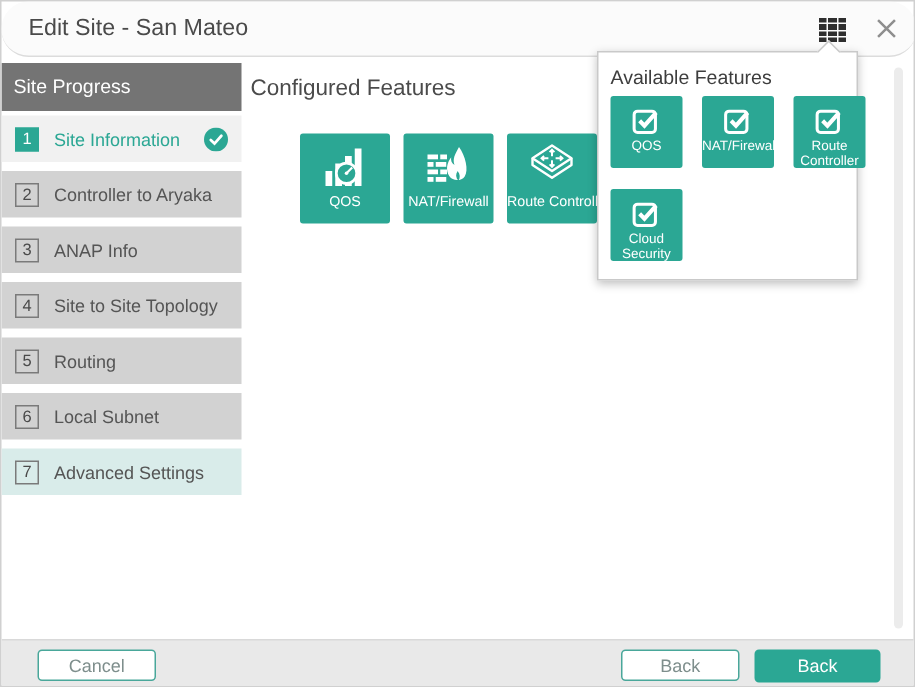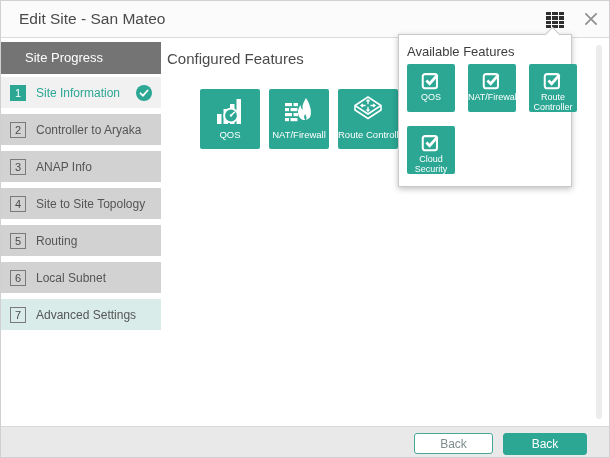--- a/index.html
+++ b/index.html
@@ -2,33 +2,33 @@
 <html><head>
 <meta charset="utf-8">
 <style>
   * { margin:0; padding:0; box-sizing:border-box; }
   body { font-family:"Liberation Sans", sans-serif; background:#fff; }
   .stage { position:relative; width:610px; height:458px; background:#fff; overflow:hidden;
            border:1px solid #d0d0d0; }
 
   
   .titlebar { position:absolute; left:0; top:0; width:610px; height:37px;
-              background:#fbfbfb; border-bottom:1px solid #dcdcdc; }
+              background:#fbfbfb; border-bottom:1px solid #dcdcdc;border-radius:18px; }
   .title { position:absolute; left:18px; top:9px; font-size:15.5px; color:#4a4a4a; }
   .grid-btn { position:absolute; left:542px; top:7px; width:24px; height:24px;
               display:flex; align-items:center; justify-content:center; cursor:pointer; }
   .grid-icon { width:19px; height:16px; display:grid;
                grid-template-columns:repeat(3,1fr); grid-template-rows:repeat(4,1fr); gap:1px; }
   .grid-icon span { background:#2e2e2e; }
   .close-btn { position:absolute; left:581px; top:9px; width:18px; height:18px; cursor:pointer; }
 
   
   .side-header { position:absolute; left:0; top:41px; width:160px; height:32px;
                  background:#747474; color:#fff; font-size:13px; line-height:32px;
-                 padding-left:24px; }
+                 padding-left:8px; }
   .step { position:absolute; left:0; width:160px; height:31px; background:#d2d2d2;
           display:flex; align-items:center; padding:0 9px; cursor:pointer; }
   .step .badge { width:16px; height:16px; border:1px solid #7a7a7a; color:#4a4a4a;
                  font-size:11px; display:flex; align-items:center; justify-content:center;
                  flex:0 0 16px; background:transparent; }
   .step .lbl { font-size:12px; color:#555; margin-left:10px; white-space:nowrap; flex:1 1 auto; }
   .step.active { background:#f1f1f1; }
   .step.active .badge { background:#2ba794; border-color:#2ba794; color:#fff; }
   .step.active .lbl { color:#2ba794; }
   .step.highlight { background:#d9ecea; }
@@ -221,17 +221,18 @@
     <div class="pop-tile" style="left:8px; top:91px">
       <svg class="cb-svg" viewBox="0 0 24 24">
         <rect x="3" y="4.5" width="15.5" height="15.5" rx="2.5" fill="none" stroke="#fff" stroke-width="2.2"></rect>
         <path d="M7 11.5 L10.5 15 L19 5.5" fill="none" stroke="#fff" stroke-width="3"></path>
       </svg>
       <div class="tile-lbl">Cloud Security</div>
     </div>
   </div>
 
   <div class="footer">
+    <div class="btn ghost btn-cancel">Cancel</div>
     <div class="btn ghost btn-back">Back</div>
     <div class="btn primary btn-save">Back</div>
   </div>
 
 </div>
 
 </body></html>

